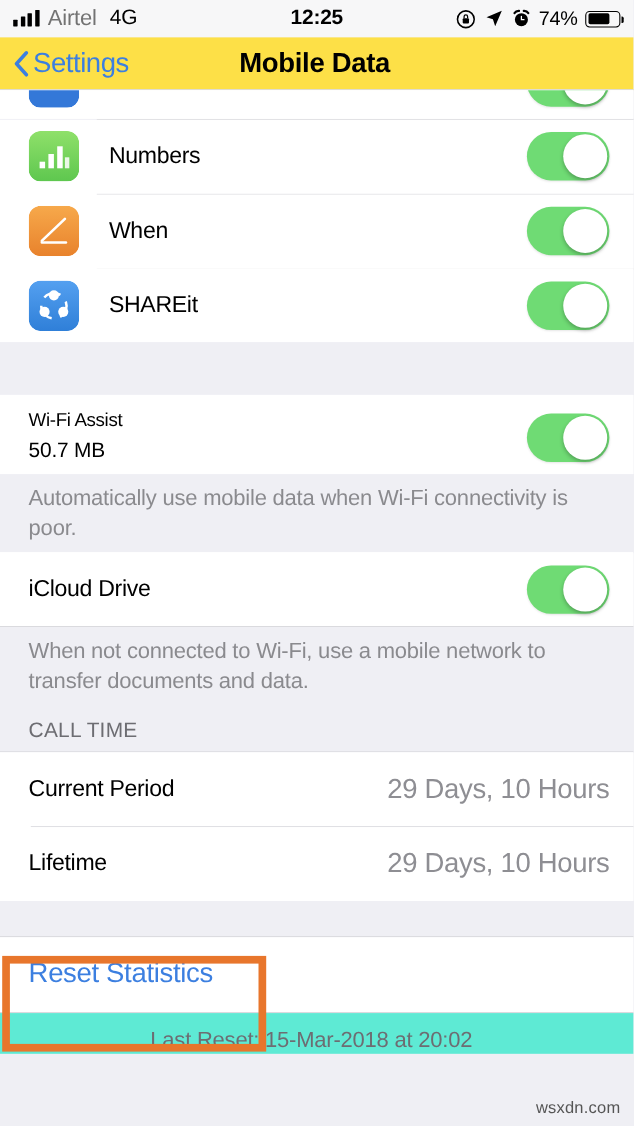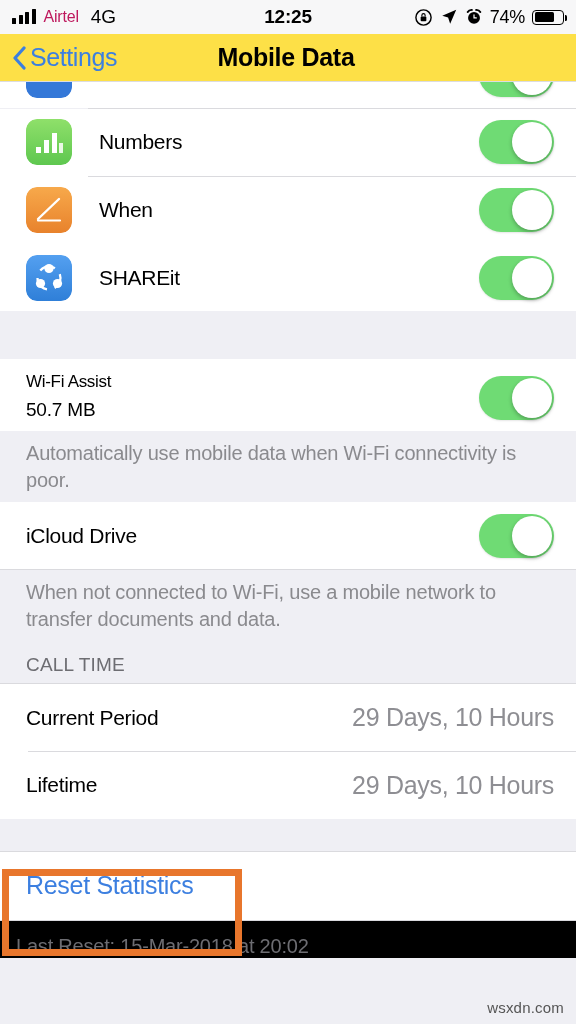--- a/index.html
+++ b/index.html
@@ -18,21 +18,21 @@
     height:34px; background:#f7f7f8; position:relative;
     display:flex; align-items:center; padding:0 12px;
   }
   .sb-left{ display:flex; align-items:center; gap:8px; }
   .bars{ display:flex; align-items:flex-end; gap:2.5px; height:14px; }
   .bars i{ display:block; width:4px; background:#000; border-radius:.5px; }
   .bars i:nth-child(1){ height:6px; }
   .bars i:nth-child(2){ height:9px; }
   .bars i:nth-child(3){ height:12px; }
   .bars i:nth-child(4){ height:15px; }
-  .carrier{ font-size:16px; color:#be185d; letter-spacing:-.2px; }
+  .carrier{ font-size:20px; color:#737373; letter-spacing:-.2px; }
   .netmode{ font-size:19px; color:#000; margin-left:4px; letter-spacing:-.2px; }
   .sb-time{
     position:absolute; left:0; right:0; text-align:center;
     font-size:19px; font-weight:bold; color:#000; letter-spacing:-.2px;
     pointer-events:none;
   }
   .sb-right{ margin-left:auto; display:flex; align-items:center; gap:7px; z-index:2;justify-content:space-between; }
   .sb-right svg{ display:block; }
   .batt-pct{ font-size:18px; color:#000; letter-spacing:-.3px; }
   .batt{
@@ -110,22 +110,22 @@
   .section-head{
     background:#efeff4; color:#6d6d72; font-size:19px;
     padding:22px 26px 7px 26px; letter-spacing:.2px;
   }
   .link-row{
     background:#fff; display:flex; align-items:center;
     padding:0 26px; min-height:68px;
   }
   .link-text{ font-size:25px; color:#3c7fe0; letter-spacing:-.3px; cursor:pointer; }
   .lastreset{
-    background:#000000; color:#6d6d72; font-size:20px;
-    padding:14px 26px 0 16px; letter-spacing:-.2px;
+    background:#5eead4; color:#6d6d72; font-size:20px;
+    padding:14px 26px 0 16px; letter-spacing:-.2px;text-align:center;
   }
 
   
   .highlight{
     position:absolute; left:2px; top:869px; width:240px; height:87px;
     border:7px solid #e8762c; pointer-events:none; z-index:5;
   }
 
   .watermark{
     position:absolute; right:12px; bottom:8px;

